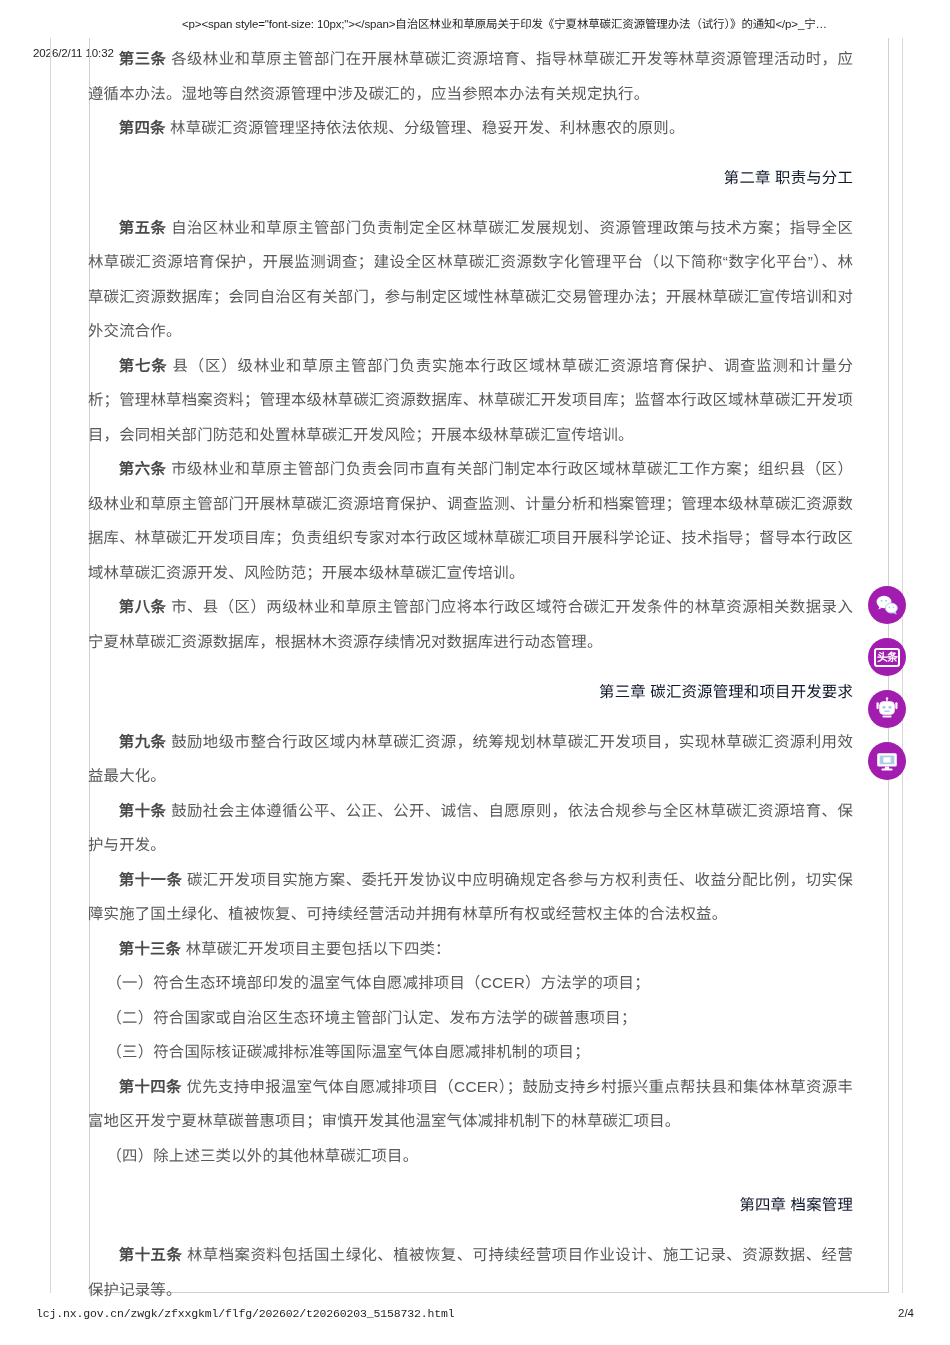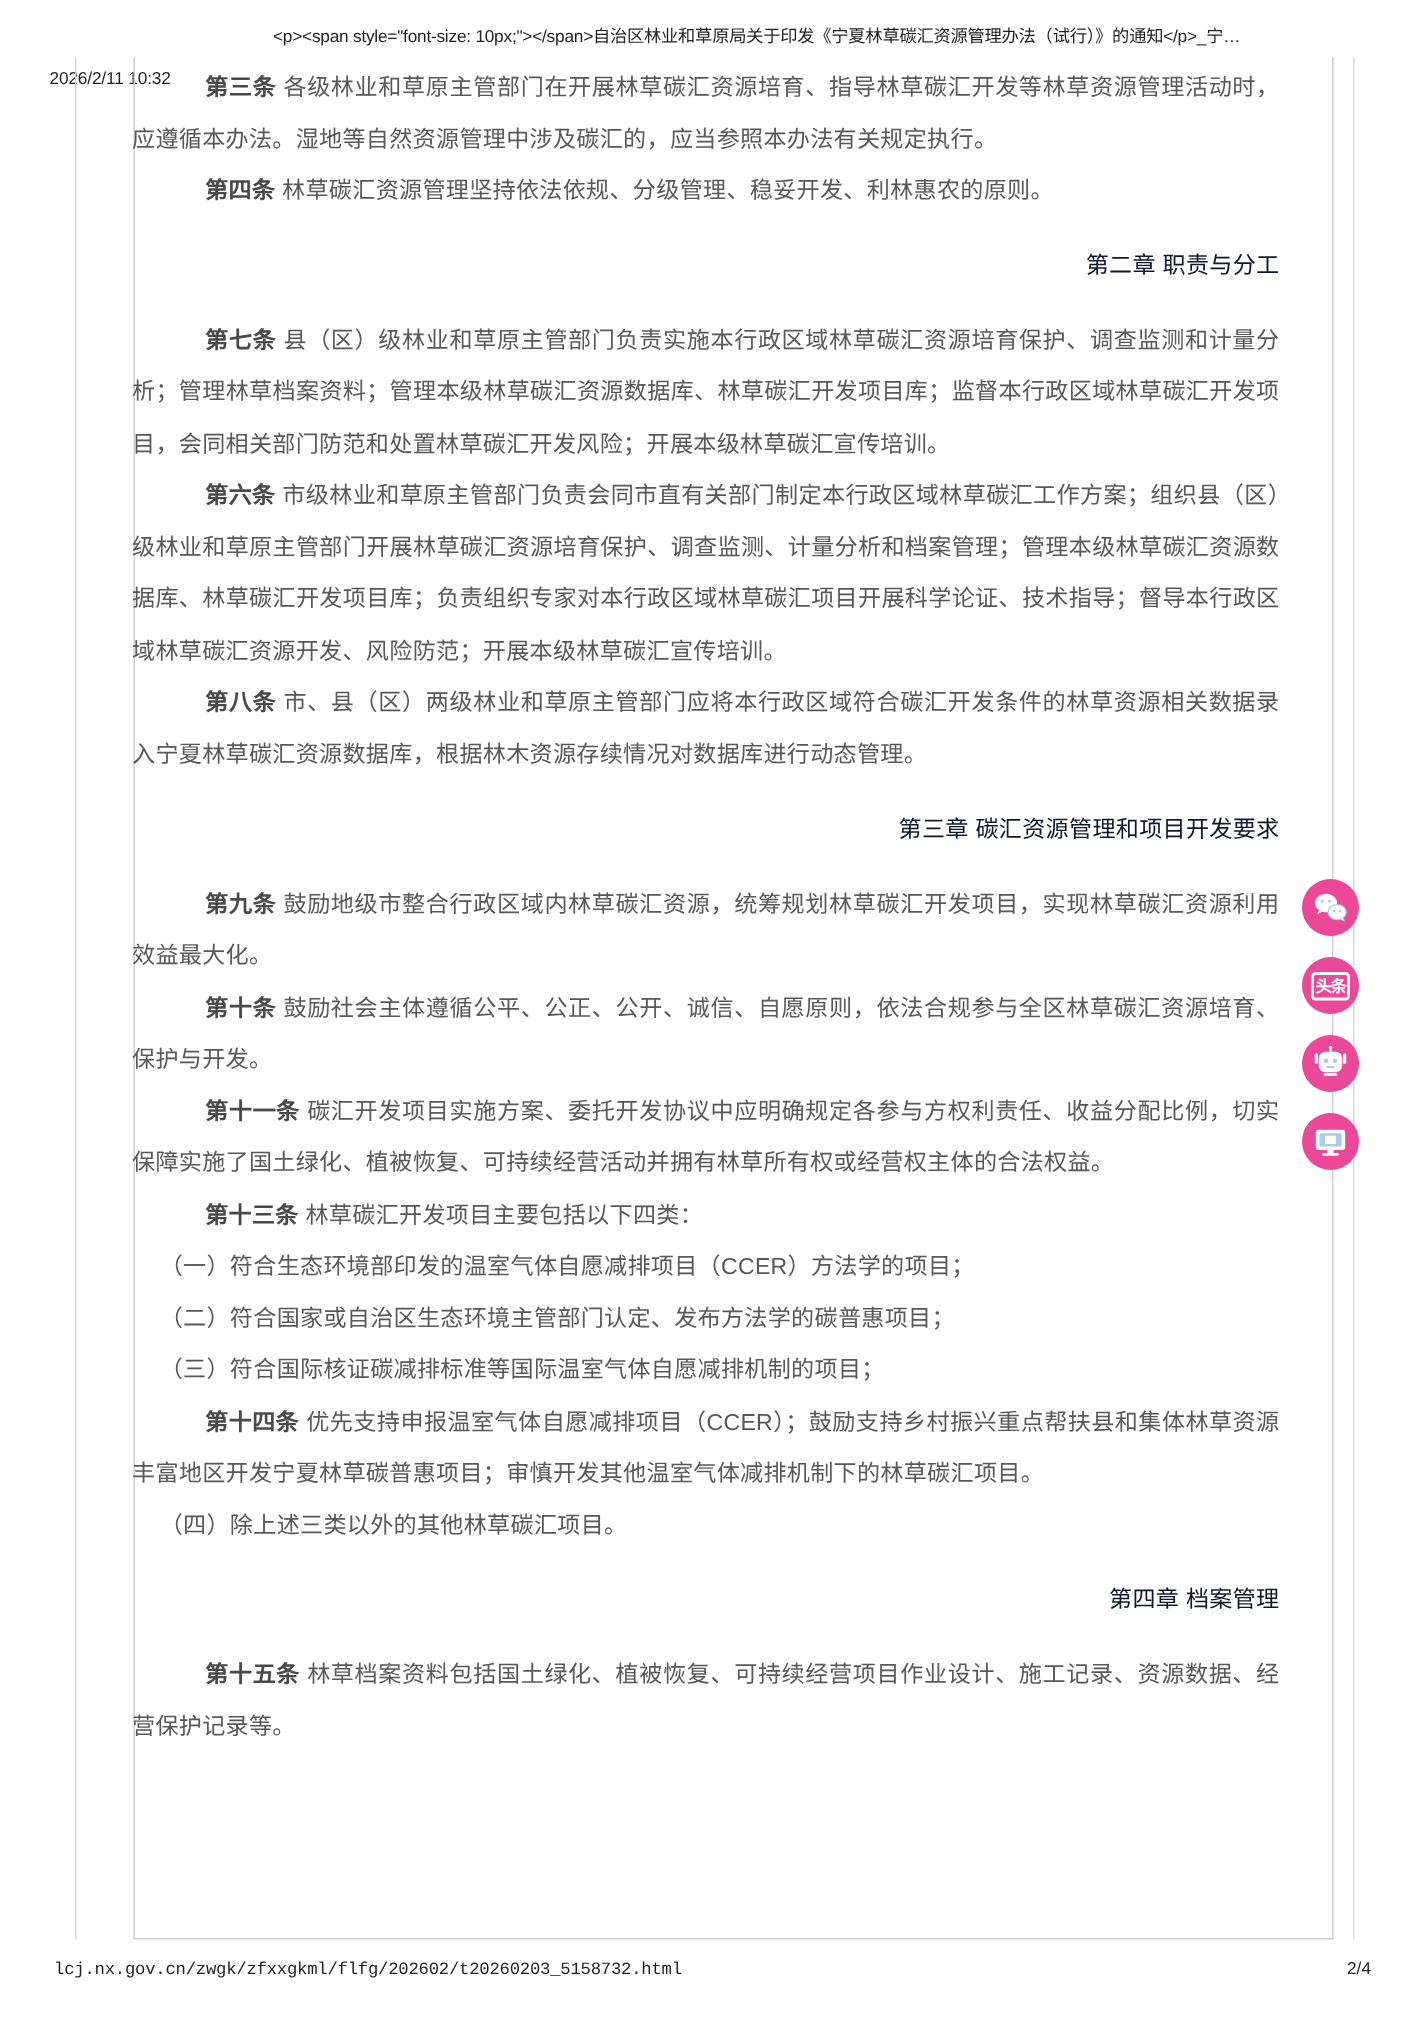--- a/index.html
+++ b/index.html
@@ -89,21 +89,20 @@
     text-align: justify;
     text-justify: inter-ideograph;
     margin: 0 0 0 0;
     letter-spacing: 0.2px;
   }
   .para.indent { text-indent: 2em; }
   .para.indent-1 { text-indent: 1.2em; }
   .para .lead {
     font-weight: bold;
     color: #4a4a4a;
-    margin-left: 18px;
   }
   .chapter {
     font-size: 15.4px;
     line-height: 34.5px;
     color: #0f172a;
     text-align: right;
     letter-spacing: 0.2px;
   }
 
   
@@ -114,21 +113,21 @@
     width: 38px;
     display: flex;
     flex-direction: column;
     gap: 14px;
     z-index: 20;
   }
   .float-btn {
     width: 38px;
     height: 38px;
     border-radius: 50%;
-    background: #ec4899;
+    background: #a21caf;
     display: flex;
     align-items: center;
     justify-content: center;
     cursor: pointer;
   }
   .float-btn svg { display: block; }
   .float-btn .cn-glyph {
     color: #ffffff;
     font-size: 11px;
     font-weight: bold;
@@ -175,20 +174,21 @@
 </div>
 
 <div class="page-sheet">
   <div class="page-inner"></div>
 </div>
 
 <div class="doc-body" id="doc-body">
     <p class="para indent"><span class="lead">第三条</span> 各级林业和草原主管部门在开展林草碳汇资源培育、指导林草碳汇开发等林草资源管理活动时，应遵循本办法。湿地等自然资源管理中涉及碳汇的，应当参照本办法有关规定执行。</p>
     <p class="para indent"><span class="lead">第四条</span> 林草碳汇资源管理坚持依法依规、分级管理、稳妥开发、利林惠农的原则。</p>
     <p class="chapter">第二章  职责与分工</p>
+    <p class="para indent"><span class="lead">第五条</span> 自治区林业和草原主管部门负责制定全区林草碳汇发展规划、资源管理政策与技术方案；指导全区林草碳汇资源培育保护，开展监测调查；建设全区林草碳汇资源数字化管理平台（以下简称“数字化平台”）、林草碳汇资源数据库；会同自治区有关部门，参与制定区域性林草碳汇交易管理办法；开展林草碳汇宣传培训和对外交流合作。</p>
     <p class="para indent"><span class="lead">第七条</span> 县（区）级林业和草原主管部门负责实施本行政区域林草碳汇资源培育保护、调查监测和计量分析；管理林草档案资料；管理本级林草碳汇资源数据库、林草碳汇开发项目库；监督本行政区域林草碳汇开发项目，会同相关部门防范和处置林草碳汇开发风险；开展本级林草碳汇宣传培训。</p>
     <p class="para indent"><span class="lead">第六条</span> 市级林业和草原主管部门负责会同市直有关部门制定本行政区域林草碳汇工作方案；组织县（区）级林业和草原主管部门开展林草碳汇资源培育保护、调查监测、计量分析和档案管理；管理本级林草碳汇资源数据库、林草碳汇开发项目库；负责组织专家对本行政区域林草碳汇项目开展科学论证、技术指导；督导本行政区域林草碳汇资源开发、风险防范；开展本级林草碳汇宣传培训。</p>
     <p class="para indent"><span class="lead">第八条</span> 市、县（区）两级林业和草原主管部门应将本行政区域符合碳汇开发条件的林草资源相关数据录入宁夏林草碳汇资源数据库，根据林木资源存续情况对数据库进行动态管理。</p>
     <p class="chapter">第三章  碳汇资源管理和项目开发要求</p>
     <p class="para indent"><span class="lead">第九条</span> 鼓励地级市整合行政区域内林草碳汇资源，统筹规划林草碳汇开发项目，实现林草碳汇资源利用效益最大化。</p>
     <p class="para indent"><span class="lead">第十条</span> 鼓励社会主体遵循公平、公正、公开、诚信、自愿原则，依法合规参与全区林草碳汇资源培育、保护与开发。</p>
     <p class="para indent"><span class="lead">第十一条</span>  碳汇开发项目实施方案、委托开发协议中应明确规定各参与方权利责任、收益分配比例，切实保障实施了国土绿化、植被恢复、可持续经营活动并拥有林草所有权或经营权主体的合法权益。</p>
     <p class="para indent"><span class="lead">第十三条</span> 林草碳汇开发项目主要包括以下四类：</p>
     <p class="para indent-1">（一）符合生态环境部印发的温室气体自愿减排项目（CCER）方法学的项目；</p>
     <p class="para indent-1">（二）符合国家或自治区生态环境主管部门认定、发布方法学的碳普惠项目；</p>

